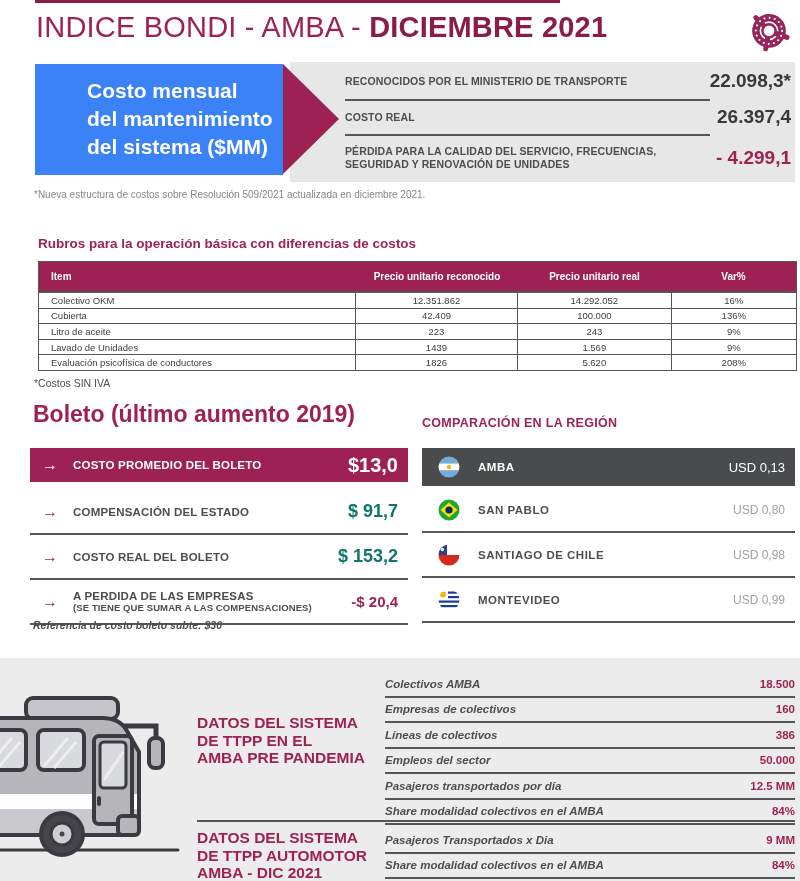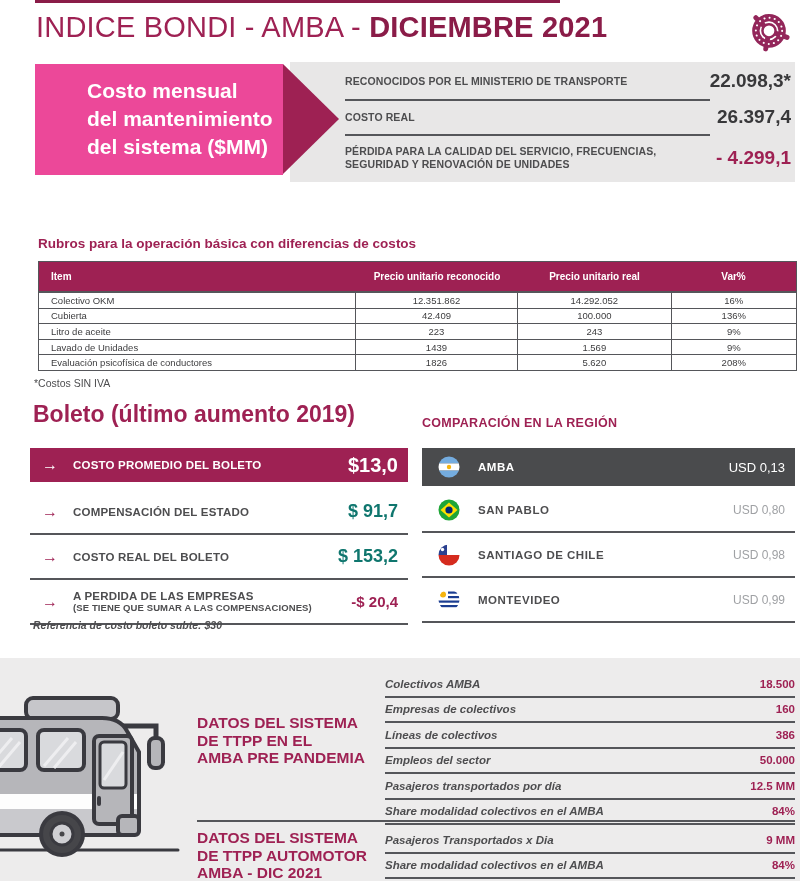--- a/index.html
+++ b/index.html
@@ -11,21 +11,21 @@
 
   
   .hdr-title{position:absolute;left:36px;top:11px;font-size:29px;letter-spacing:.2px;white-space:nowrap;}
   .hdr-title .t-reg{color:#9e2153;font-weight:normal;}
   .hdr-title .t-bold{color:#8a1c48;font-weight:bold;}
   .logo{position:absolute;right:8px;top:6px;display:flex;align-items:flex-end;gap:4px;flex-direction:column;}
   .logo-text{font-size:29px;color:#93265a;letter-spacing:2.5px;}
 
   
   .panel-gray{position:absolute;left:290px;top:62px;width:505px;height:120px;background:#e8e7e7;}
-  .arrow-box{position:absolute;left:35px;top:64px;width:248px;height:111px;background:#ec4899;}
+  .arrow-box{position:absolute;left:35px;top:64px;width:248px;height:111px;background:#3b82f6;}
   .arrow-tip{position:absolute;left:283px;top:64px;width:0;height:0;
              border-top:55.5px solid transparent;border-bottom:55.5px solid transparent;
              border-left:56px solid #9e2153;}
   .arrow-box .bt{position:absolute;left:52px;top:13px;color:#fff;font-weight:bold;
                  font-size:21px;line-height:28px;}
   .cost-rows{position:absolute;left:345px;top:64px;width:446px;height:116px;
              display:flex;flex-direction:column;justify-content:center;}
   .cost-row{display:flex;align-items:center;gap:24px;}
   .cost-row.r1{height:36px;} .cost-row.r2{height:34px;} .cost-row.r3{height:46px;}
   .cost-label{width:335px;font-size:10.5px;font-weight:bold;color:#4d4d4f;line-height:12.5px;letter-spacing:.1px;}
@@ -134,20 +134,21 @@
     <div class="cost-row r2">
       <div class="cost-label">COSTO REAL</div>
       <div class="cost-value">26.397,4</div>
     </div>
     <div class="cost-sep"></div>
     <div class="cost-row r3">
       <div class="cost-label">PÉRDIDA PARA LA CALIDAD DEL SERVICIO, FRECUENCIAS, SEGURIDAD Y RENOVACIÓN DE UNIDADES</div>
       <div class="cost-value loss">- 4.299,1</div>
     </div>
   </div>
+  <div class="footnote1">*Nueva estructura de costos sobre Resolución 509/2021 actualizada en diciembre 2021.</div>
 
   <div class="tbl-title">Rubros para la operación básica con diferencias de costos</div>
   <div class="tbl">
     <div class="tbl-hd">
       <div class="c1">Item</div>
       <div class="c2">Precio unitario reconocido</div>
       <div class="c3">Precio unitario real</div>
       <div class="c4">Var%</div>
     </div>
     <div class="tbl-bd">

